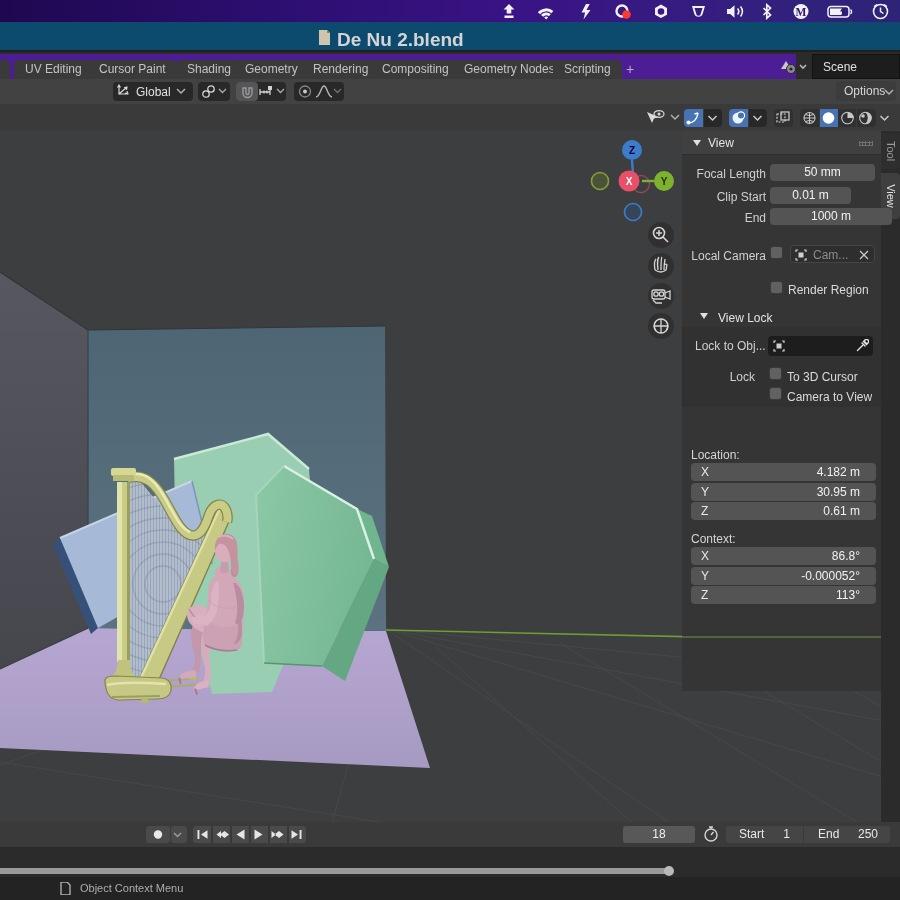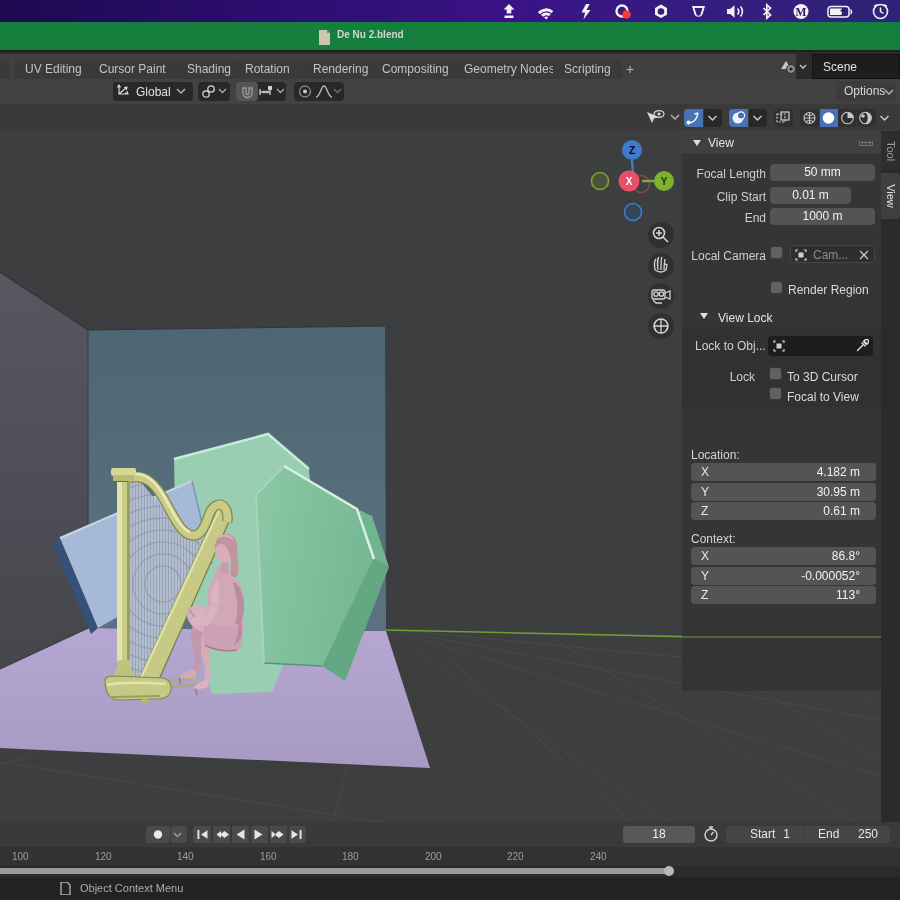--- a/index.html
+++ b/index.html
@@ -1,23 +1,23 @@
 <!DOCTYPE html>
 <html><head><meta charset="utf-8"><style>
 *{margin:0;padding:0;box-sizing:border-box}
 html,body{width:900px;height:900px;overflow:hidden;background:#2b2b2b;font-family:"Liberation Sans",sans-serif}
 #stage{position:relative;width:900px;height:900px}
 .abs{position:absolute}
 
 #menubar{left:0;top:0;width:900px;height:22px;background:linear-gradient(90deg,#1f0850 0%,#2c0e70 30%,#3a1385 58%,#33207d 85%,#2d2377 100%)}
 #menubar svg{position:absolute;top:2px}
 
-#titlebar{left:0;top:22px;width:900px;height:30px;background:#15803d;border-bottom:2px solid #1f1f1f;color:#d4d4d4;font-weight:bold;font-size:10px}
-
-#tabrow{left:0;top:54px;width:796px;height:25px;background:#404040}
+#titlebar{left:0;top:22px;width:900px;height:30px;background:#0c4a6e;border-bottom:2px solid #1f1f1f;color:#d4d4d4;font-weight:bold;font-size:19px}
+
+#tabrow{left:0;top:54px;width:796px;height:25px;background:#4c1d95}
 .tab{position:absolute;top:6px;height:19px;background:#3a3a3a;border-radius:5px 5px 0 0;color:#c3c3c3;font-size:12px;line-height:19px;text-align:center;white-space:nowrap;padding:0 11px}
 
 #toolrow{left:0;top:79px;width:900px;height:25px;background:#424243}
 
 #vphead{left:0;top:104px;width:900px;height:26px;background:#3a3a3b}
 
 #vp{left:0;top:104px}
 
 #npanel{left:682px;top:131px;width:199px;height:560px;background:#353536;color:#d7d7d7;font-size:12px}
 .sect{position:relative;background:#404041;height:24px;line-height:24px;border-bottom:1px solid #2e2e2e}
@@ -73,21 +73,21 @@
     <svg class="abs" style="left:318px;top:8px" width="13" height="15" viewBox="0 0 13 15">
         <path d="M1 0 h8 l3 3 v12 h-11 z" fill="#cfc5ad"></path>
         <path d="M9 0 l3 3 h-3 z" fill="#8a8272"></path>
       </svg>
   </div>
   <div id="tabrow" class="abs">
     <div class="tab" style="left:-18px;width:28px">g</div>
     <div class="tab" style="left:14px">UV Editing</div>
     <div class="tab" style="left:88px">Cursor Paint</div>
     <div class="tab" style="left:176px">Shading</div>
-    <div class="tab" style="left:234px">Rotation</div>
+    <div class="tab" style="left:234px">Geometry</div>
     <div class="tab" style="left:302px">Rendering</div>
     <div class="tab" style="left:371px">Compositing</div>
     <div class="tab" style="left:453px">Geometry Nodes</div>
     <div class="tab" style="left:553px">Scripting</div>
     <div class="tab" style="left:618px;width:24px;padding:0;background:transparent;color:#b5b5b5;font-size:14px">+</div>
     <svg class="abs" style="left:780px;top:3px" width="30" height="19" viewBox="0 0 30 19">
         <path d="M6 4 l5 8 h-10 z" fill="#c8c8c8"></path>
         <circle cx="11" cy="12" r="4.5" fill="#8a8a8a" stroke="#2a2a2a"></circle>
         <circle cx="11" cy="12" r="1.6" fill="#262626"></circle>
         <path d="M20 8 l3 3 3 -3" stroke="#b9b9b9" stroke-width="1.6" fill="none"></path>
@@ -373,21 +373,21 @@
   <div id="npanel" class="abs">
     <div class="sect">
         <span class="tri"></span>
         <span class="lbl">View</span>
         <span class="dots"></span>
       </div>
     <div class="abs fld" style="left:88px;top:33px;width:105px;height:17px;line-height:17px">50 mm</div>
     <span class="abs" style="right:115px;top:36px;color:#cfcfcf">Focal Length</span>
     <div class="abs fld" style="left:88px;top:56px;width:81px;height:17px;line-height:17px">0.01 m</div>
     <span class="abs" style="right:115px;top:59px;color:#cfcfcf">Clip Start</span>
-    <div class="abs fld" style="left:88px;top:77px;width:105px;height:17px;line-height:17px">1000 m</div>
+    <div class="abs fld" style="left:88px;top:77px;width:122px;height:17px;line-height:17px">1000 m</div>
     <span class="abs" style="right:115px;top:80px;color:#cfcfcf">End</span>
     <span class="abs" style="right:115px;top:118px;color:#cfcfcf">Local Camera</span>
     <div class="abs chk" style="left:88px;top:115px"></div>
     <div class="abs" style="left:108px;top:114px;width:85px;height:18px;background:#2e2e2f;border:1px solid #454545;border-radius:4px">
       <svg class="abs" style="left:4px;top:3px" width="12" height="12" viewBox="0 0 12 12">
           <path d="M1 3 v-2 h2 M9 1 h2 v2 M11 9 v2 h-2 M3 11 h-2 v-2" stroke="#d0d0d0" stroke-width="1.2" fill="none"></path>
           <rect x="3.5" y="3.5" width="5" height="5" fill="#d0d0d0"></rect>
         </svg>
       <span class="abs" style="left:22px;top:2px;color:#8b8b8b">Cam...</span>
       <svg class="abs" style="left:68px;top:4px" width="10" height="10" viewBox="0 0 10 10">
@@ -406,21 +406,21 @@
           <rect x="3.5" y="3.5" width="5" height="5" fill="#d0d0d0"></rect>
         </svg>
       <svg class="abs" style="left:88px;top:3px" width="13" height="13" viewBox="0 0 13 13">
           <path d="M1.5 11.5 l5 -5 M6 4 l3 3 M8 2 l3 3 M9 1 a2 2 0 0 1 3 3 l-1.5 1.5 -3 -3 z" stroke="#e2e2e2" stroke-width="1.4" fill="none" stroke-linecap="round"></path>
         </svg>
     </div>
     <span class="abs" style="right:126px;top:239px;color:#cfcfcf">Lock</span>
     <div class="abs chk" style="left:87px;top:236px"></div>
     <span class="abs" style="left:105px;top:239px;color:#dadada">To 3D Cursor</span>
     <div class="abs chk" style="left:87px;top:256px"></div>
-    <span class="abs" style="left:105px;top:259px;color:#dadada">Focal to View</span>
+    <span class="abs" style="left:105px;top:259px;color:#dadada">Camera to View</span>
     <span class="abs" style="left:9px;top:317px;color:#d5d5d5">Location:</span>
     <div class="abs fld" style="left:9px;top:332px;width:185px;height:18px;line-height:18px">
         <span class="abs" style="left:10px;color:#e8e8e8">X</span>
         <span class="abs" style="right:16px">4.182 m</span>
       </div>
     <div class="abs fld" style="left:9px;top:351.5px;width:185px;height:18px;line-height:18px">
         <span class="abs" style="left:10px;color:#e8e8e8">Y</span>
         <span class="abs" style="right:16px">30.95 m</span>
       </div>
     <div class="abs fld" style="left:9px;top:371px;width:185px;height:18px;line-height:18px">
@@ -465,32 +465,22 @@
           <line x1="57" y1="0" x2="57" y2="17"></line>
           <line x1="76" y1="0" x2="76" y2="17"></line>
           <line x1="95" y1="0" x2="95" y2="17"></line>
         </g>
     </svg>
     <div class="abs" style="left:623px;top:4px;width:72px;height:17px;background:#585859;border-radius:3px;color:#f0f0f0;font-size:12px;text-align:center;line-height:17px">18</div>
     <svg class="abs" style="left:702px;top:4px" width="18" height="17" viewBox="0 0 18 17">
         <circle cx="9" cy="9" r="6" fill="none" stroke="#d5d5d5" stroke-width="1.4"></circle>
         <path d="M9 9 l2.5 -3 M7 1 h4 M9 1 v2" stroke="#d5d5d5" stroke-width="1.4" fill="none"></path>
       </svg>
-    <div class="abs" style="left:726px;top:4px;width:77px;height:17px;background:#454546;border-radius:3px 0 0 3px;color:#e8e8e8;font-size:12px;line-height:17px"><span style="margin-left:24px">Start</span><span style="position:absolute;right:13px">1</span></div>
+    <div class="abs" style="left:726px;top:4px;width:77px;height:17px;background:#454546;border-radius:3px 0 0 3px;color:#e8e8e8;font-size:12px;line-height:17px"><span style="margin-left:13px">Start</span><span style="position:absolute;right:13px">1</span></div>
     <div class="abs" style="left:804px;top:4px;width:86px;height:17px;background:#454546;border-radius:0 3px 3px 0;color:#e8e8e8;font-size:12px;line-height:17px"><span style="margin-left:14px">End</span><span style="position:absolute;right:12px">250</span></div>
-  </div>
-  <div id="ruler" class="abs">
-    <span class="abs" style="left:12px;top:4px">100</span>
-    <span class="abs" style="left:95px;top:4px">120</span>
-    <span class="abs" style="left:177px;top:4px">140</span>
-    <span class="abs" style="left:260px;top:4px">160</span>
-    <span class="abs" style="left:342px;top:4px">180</span>
-    <span class="abs" style="left:425px;top:4px">200</span>
-    <span class="abs" style="left:507px;top:4px">220</span>
-    <span class="abs" style="left:590px;top:4px">240</span>
   </div>
   <div id="scrollzone" class="abs">
     <div class="abs" style="left:-8px;top:2px;width:680px;height:6px;background:#9a9a9c;border-radius:3px"></div>
     <div class="abs" style="left:664px;top:0px;width:10px;height:10px;background:#b9b9bb;border-radius:5px"></div>
   </div>
   <div id="statusbar" class="abs">
     <svg class="abs" style="left:60px;top:5px" width="11" height="13" viewBox="0 0 11 13">
         <path d="M1 0 h6 l3 3 v10 h-9 z" fill="none" stroke="#b5b5b5" stroke-width="1.3"></path>
       </svg>
     <span style="position:absolute;left:80px;top:5px">Object Context Menu</span>

